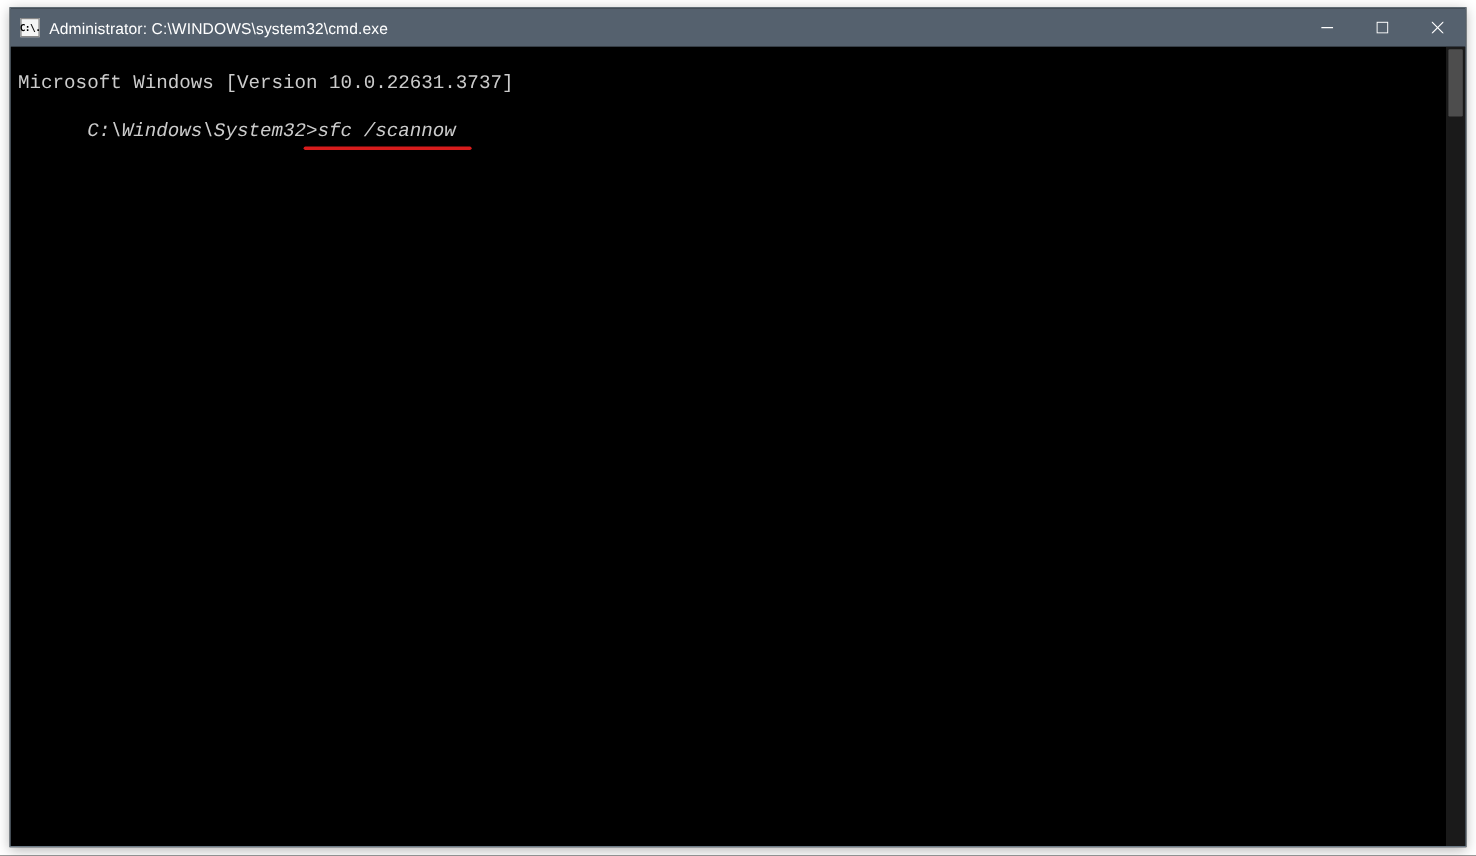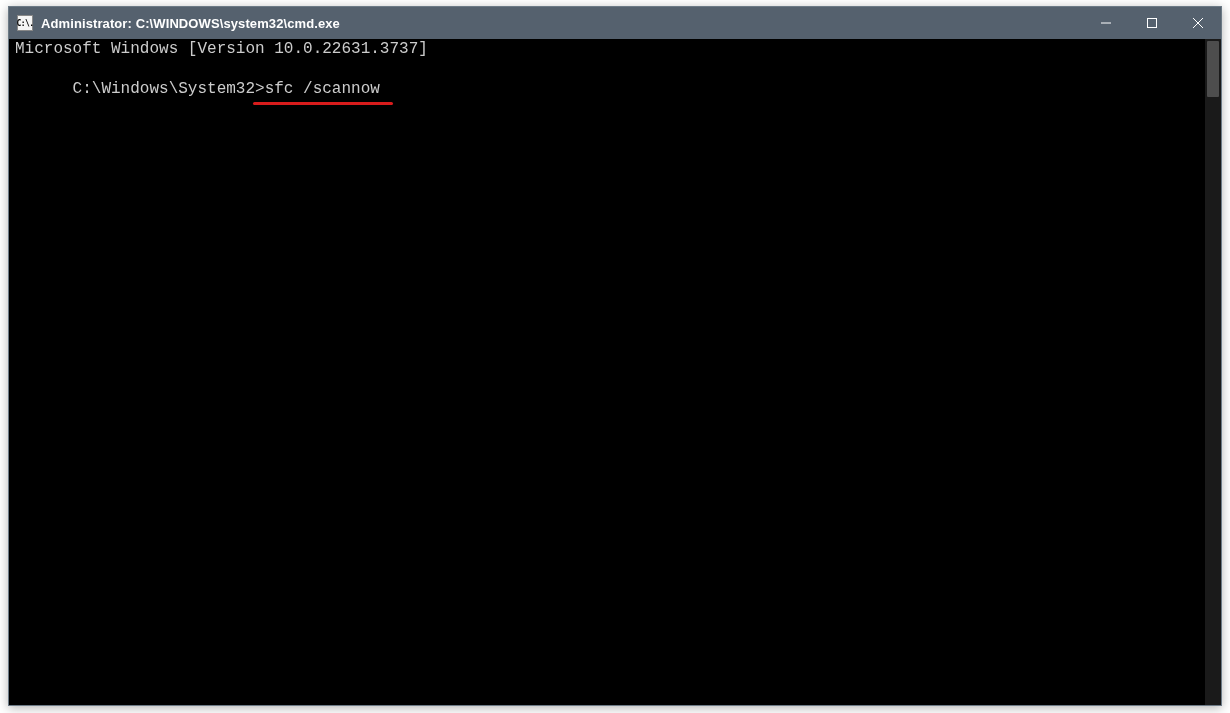--- a/index.html
+++ b/index.html
@@ -46,21 +46,21 @@
       align-items: center;
       justify-content: center;
       font-size: 8px;
       font-family: monospace;
       color: #000;
       font-weight: bold;
       letter-spacing: -0.5px;
     }
     .titlebar-title {
       flex: 1;
-      font-weight: 700;
+      font-weight: 400;
       letter-spacing: 0.1px;
     }
     .window-controls {
       display: flex;
       height: 100%;
     }
     .window-control {
       width: 46px;
       height: 32px;
       display: flex;
@@ -72,34 +72,35 @@
     .window-control svg {
       width: 10px;
       height: 10px;
       stroke: #fff;
       stroke-width: 1;
       fill: none;
     }
     .terminal-body {
       flex: 1;
       background: #000;
-      padding: 0 6px;
+      padding: 20px 6px;
       font-family: "Consolas", "Courier New", monospace;
       font-size: 16px;
       line-height: 20px;
       color: #ccc;
       position: relative;
       overflow: hidden;
     }
     .terminal-line {
       white-space: pre;
     }
     .prompt-line {
       position: relative;
       display: inline-block;
+      font-style: italic;
     }
     .red-underline {
       position: absolute;
       height: 3px;
       background: #d81c1c;
       border-radius: 2px;
       bottom: -6px;
     }
     .scrollbar-track {
       position: absolute;

